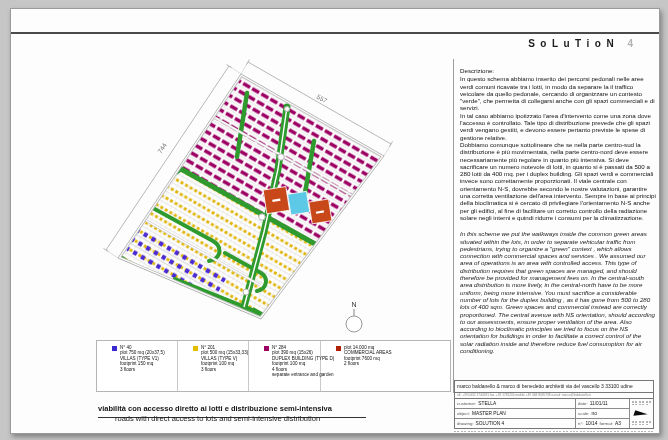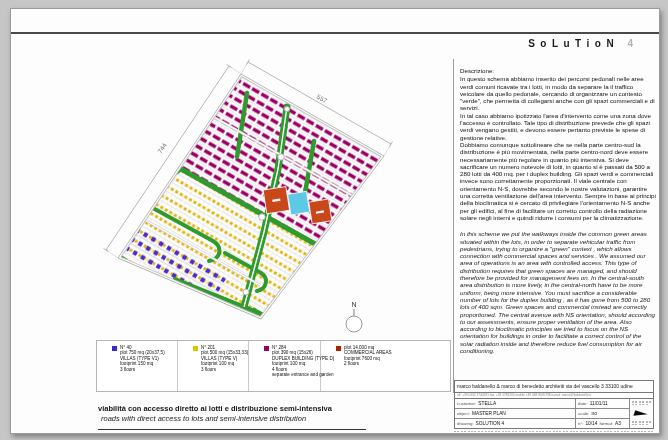--- a/index.html
+++ b/index.html
@@ -38,22 +38,22 @@
   .dimtxt{font-size:6.5px;fill:#777;}
   
   .legend{left:85px;top:331px;width:353px;height:50px;border:1px solid #b5b5b5;background:#fff;
     display:grid;grid-template-columns:81px 71px 72px 1fr;}
   .leg-col{border-right:1px solid #c9c9c9;position:relative;padding:4px 2px 2px 23px;
     font-size:4.6px;line-height:5.4px;white-space:nowrap;}
   .leg-col:last-child{border-right:none;}
   .leg-swatch{position:absolute;left:15px;top:4.5px;width:5px;height:5px;}
   
   .cap-it{left:87px;top:395px;width:268px;font-size:7.5px;font-weight:bold;color:#141414;
-    border-bottom:1px solid #333;padding-bottom:16px;}
-  .cap-en{left:90px;top:405px;font-size:7.5px;font-style:italic;color:#222;}
+    border-bottom:1px solid #333;padding-bottom:4px;}
+  .cap-en{left:104px;top:405px;font-size:7.5px;color:#222;}
   
   .tblock{left:443px;top:371px;width:200px;font-size:5px;color:#222;}
   .tb-studio{border:1px solid #777;height:11px;line-height:11px;padding:0 2px;font-size:5px;white-space:nowrap;overflow:hidden;}
   .tb-contacts{height:5px;line-height:5px;font-size:3.2px;color:#888;border-left:1px solid #777;border-right:1px solid #777;padding:0 2px;white-space:nowrap;overflow:hidden;}
   .tb-grid{display:flex;border:1px solid #777;height:29px;}
   .tb-main{flex:1;display:flex;flex-direction:column;}
   .tb-row{flex:1;display:flex;border-bottom:1px solid #8a8a8a;}
   .tb-row:last-child{border-bottom:none;}
   .tb-cell{padding:1px 2px;display:flex;align-items:center;gap:2px;white-space:nowrap;overflow:hidden;}
   .tb-cell.l{width:116px;border-right:1px solid #8a8a8a;}

